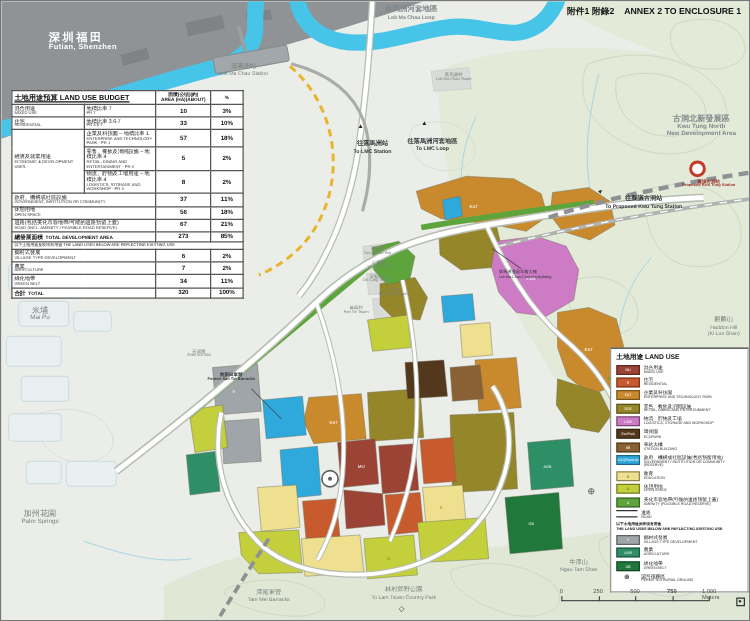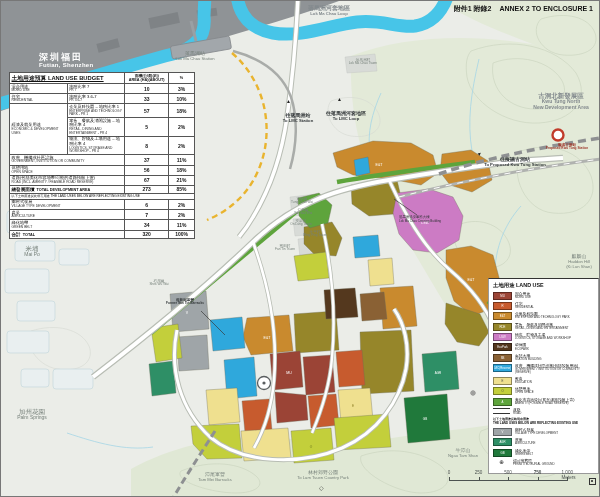--- a/index.html
+++ b/index.html
@@ -278,21 +278,21 @@
       <text x="352" y="406" font-size="3.2" fill="#8a7c22">E</text>
       <text x="310" y="447" font-size="3.2" fill="#6f7a1f">O</text>
     </g>
   </svg>
 
   <div class="annex">
     <span>附件1 附錄2</span>
     <span>ANNEX 2 TO ENCLOSURE 1</span>
   </div>
 
-  <div class="mlabel white-lbl" style="left:38px;top:24px;margin-top:27px;">
+  <div class="mlabel white-lbl" style="left:38px;top:24px;">
     <span class="zh">深圳福田</span>
     <span class="en">Futian, Shenzhen</span>
   </div>
   <div class="mlabel greybold" style="left:328px;top:4px;font-size:6px;">
     <span class="zh">落馬洲河套地區</span>
     <span class="en">Lok Ma Chau Loop</span>
   </div>
   <div class="mlabel" style="left:194px;top:50px;">
     <span class="zh">落馬洲站</span>
     <span class="en">Lok Ma Chau Station</span>

